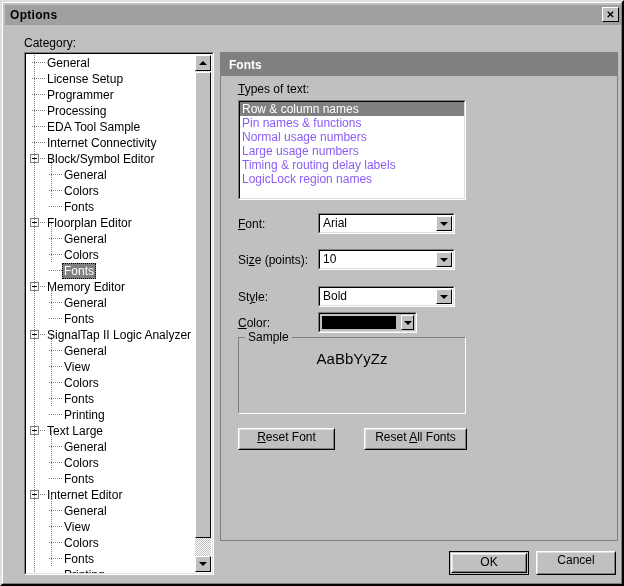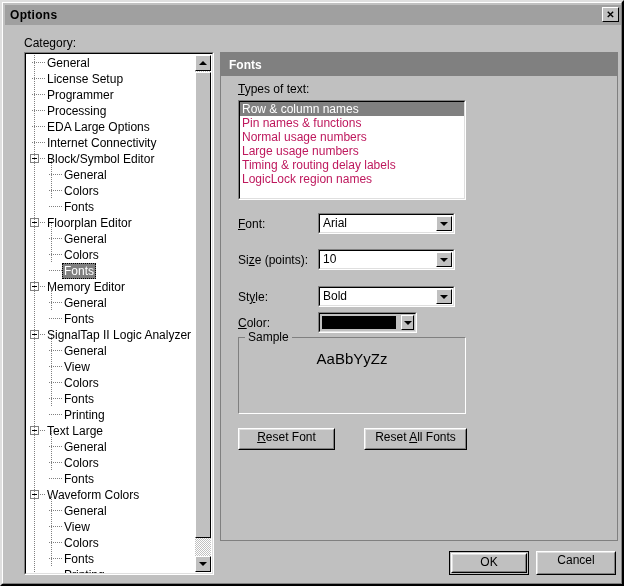--- a/index.html
+++ b/index.html
@@ -291,21 +291,21 @@
     background: #ffffff;
     padding: 0;
     overflow: hidden;
   }
   .litem {
     height: 14px;
     line-height: 14px;
     font-size: 12px;
     padding-left: 2px;
     white-space: nowrap;
-    color: #be185d;
+    color: #8b5cf6;
   }
   .litem.sel {
     background: #808080;
     color: #ffffff;
   }
 
   
   .combo {
     position: absolute;
     height: 21px;
@@ -509,21 +509,21 @@
             <div class="tnode">
               <span class="tdash" style="left: 6px; width: 14px;"></span>
               <span class="tlabel" style="left: 19px;">Programmer</span>
             </div>
             <div class="tnode">
               <span class="tdash" style="left: 6px; width: 14px;"></span>
               <span class="tlabel" style="left: 19px;">Processing</span>
             </div>
             <div class="tnode">
               <span class="tdash" style="left: 6px; width: 14px;"></span>
-              <span class="tlabel" style="left: 19px;">EDA Large Options</span>
+              <span class="tlabel" style="left: 19px;">EDA Tool Sample</span>
             </div>
             <div class="tnode">
               <span class="tdash" style="left: 6px; width: 14px;"></span>
               <span class="tlabel" style="left: 19px;">Internet Connectivity</span>
             </div>
             <div class="tnode">
               <span class="tbox" style="left: 4px;"></span>
               <span class="tdash" style="left: 14px; width: 6px;"></span>
               <span class="tlabel" style="left: 19px;">Block/Symbol Editor</span>
             </div>
@@ -607,21 +607,21 @@
               <span class="tdash" style="left: 23px; width: 14px;"></span>
               <span class="tlabel" style="left: 36px;">Colors</span>
             </div>
             <div class="tnode">
               <span class="tdash" style="left: 23px; width: 14px;"></span>
               <span class="tlabel" style="left: 36px;">Fonts</span>
             </div>
             <div class="tnode">
               <span class="tbox" style="left: 4px;"></span>
               <span class="tdash" style="left: 14px; width: 6px;"></span>
-              <span class="tlabel" style="left: 19px;">Waveform Colors</span>
+              <span class="tlabel" style="left: 19px;">Internet Editor</span>
             </div>
             <div class="tnode">
               <span class="tdash" style="left: 23px; width: 14px;"></span>
               <span class="tlabel" style="left: 36px;">General</span>
             </div>
             <div class="tnode">
               <span class="tdash" style="left: 23px; width: 14px;"></span>
               <span class="tlabel" style="left: 36px;">View</span>
             </div>
             <div class="tnode">

